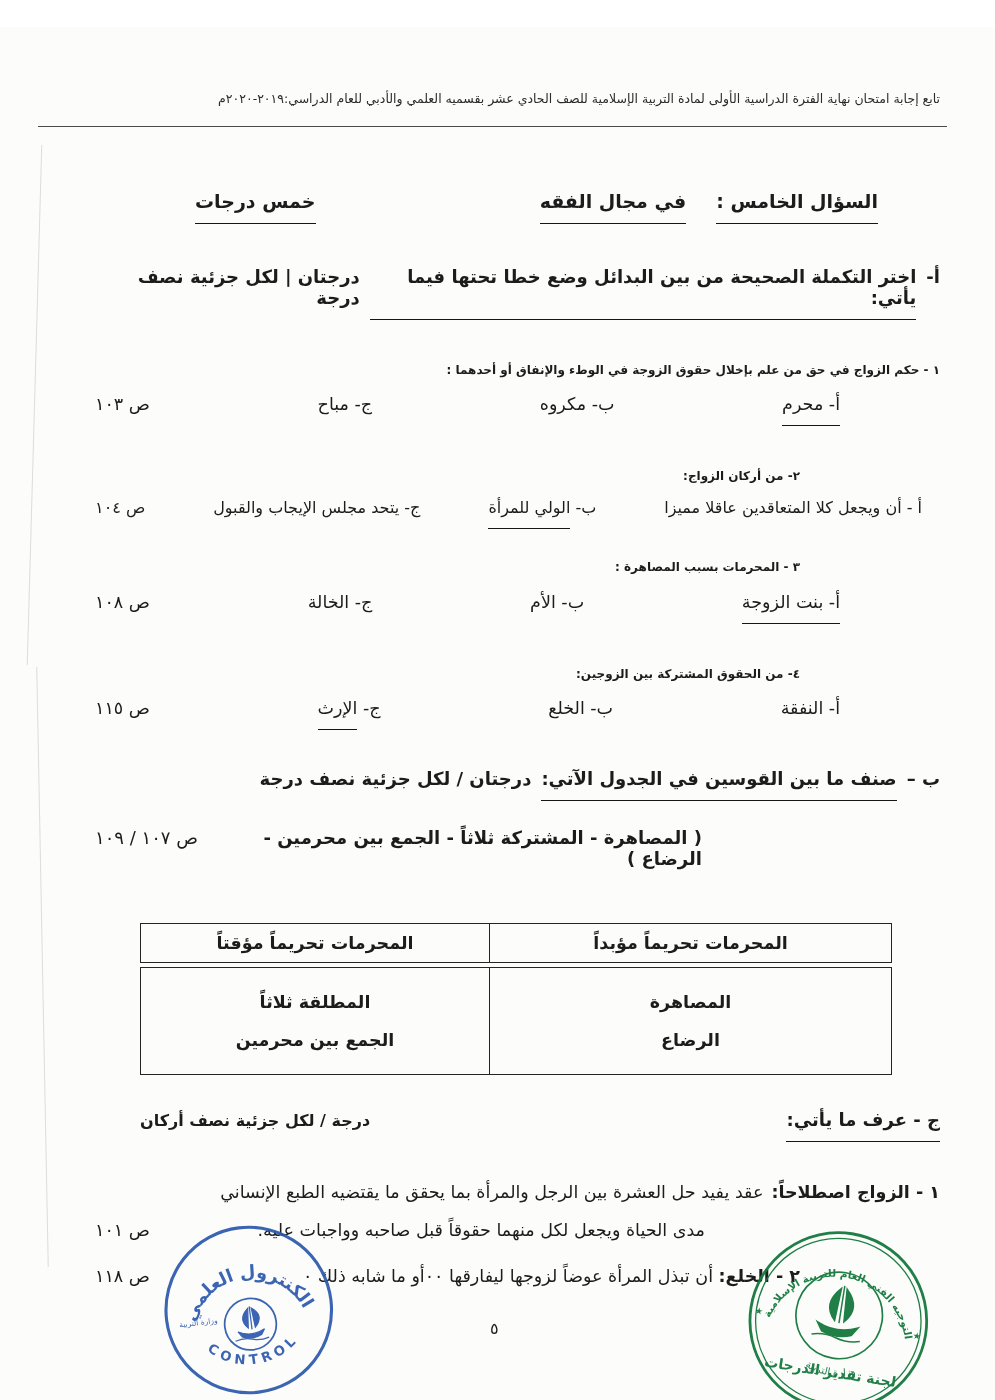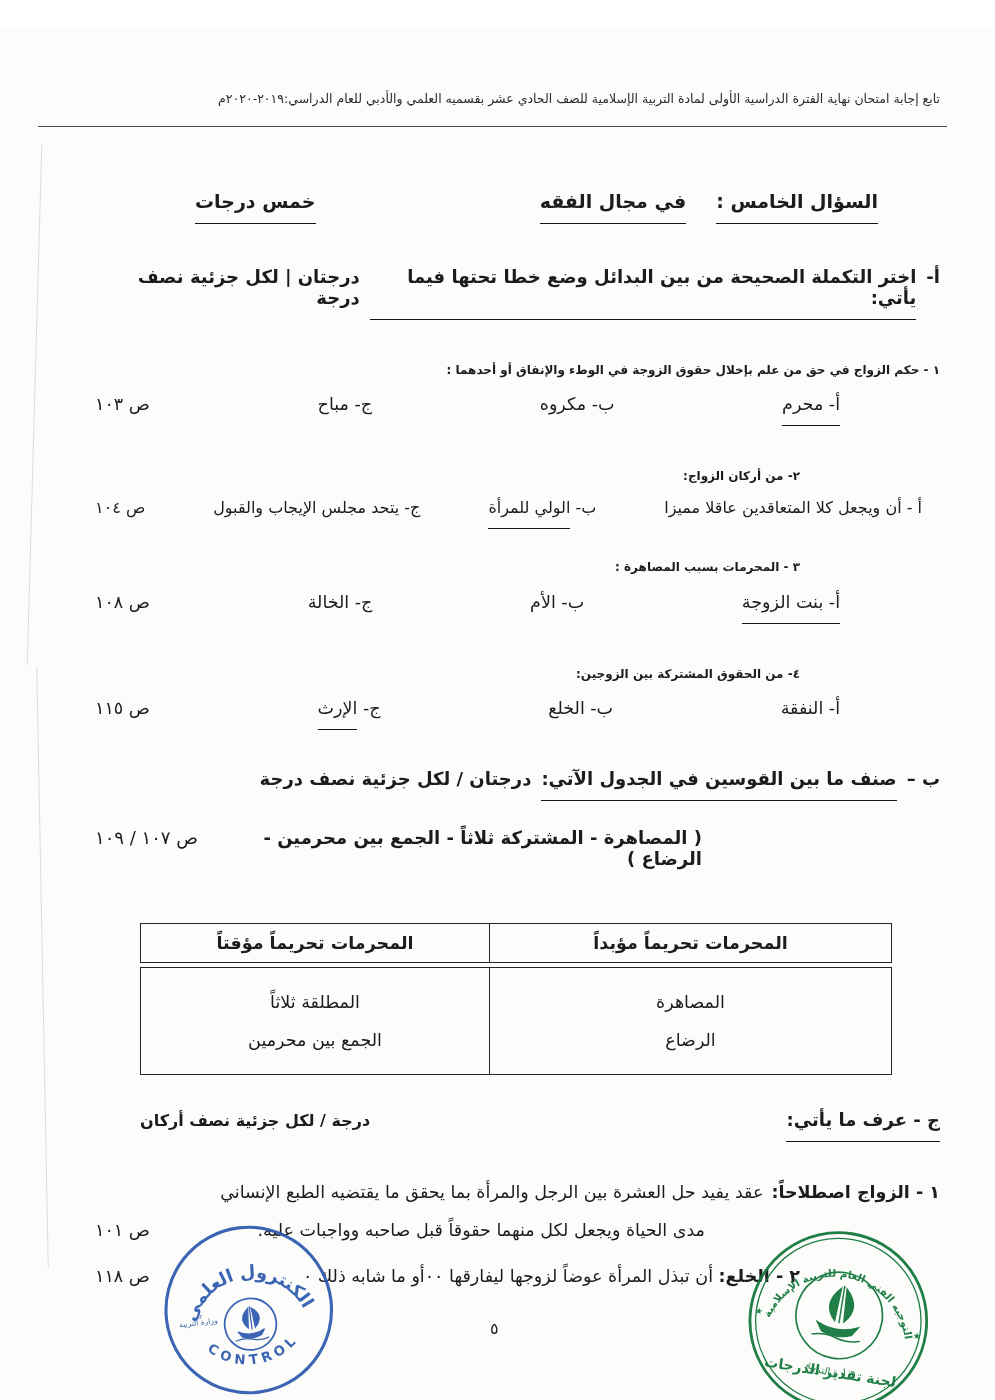--- a/index.html
+++ b/index.html
@@ -35,21 +35,21 @@
     margin-top:16px; padding-right:100px; font-size:17.5px; }
   .q2-line { display:flex; justify-content:space-between; align-items:baseline;
     margin-top:14px; padding-right:18px; font-size:16px; }
 
   .b-items-row { display:flex; justify-content:space-between; align-items:baseline;
     margin-top:26px; padding-right:238px; font-size:18px; }
 
   .tbl { margin-top:54px; margin-right:48px; width:752px; font-size:17.5px; }
   .tbl-row { display:flex; border:1.6px solid #242424; }
   .tbl-head { margin-bottom:4px; }
-  .cell { text-align:center; }
+  .cell { text-align:center;font-weight:bold; }
   .c-right { width:402px; border-left:1.6px solid #242424; }
   .c-left { flex:1; }
   .tbl-head .cell { padding:9px 4px; font-weight:bold; }
   .tbl-body .cell { height:106px; display:flex; flex-direction:column; justify-content:space-evenly; padding:6px 0; }
 
   .c-heading-row { display:flex; justify-content:space-between; align-items:baseline;
     margin-top:34px; padding-left:45px; font-size:18px; }
   .c-heading-row .marks { font-size:16px; font-weight:bold; }
 
   .def-line { margin-top:38px; font-size:17.5px; display:flex; gap:8px; line-height:1.4; }

